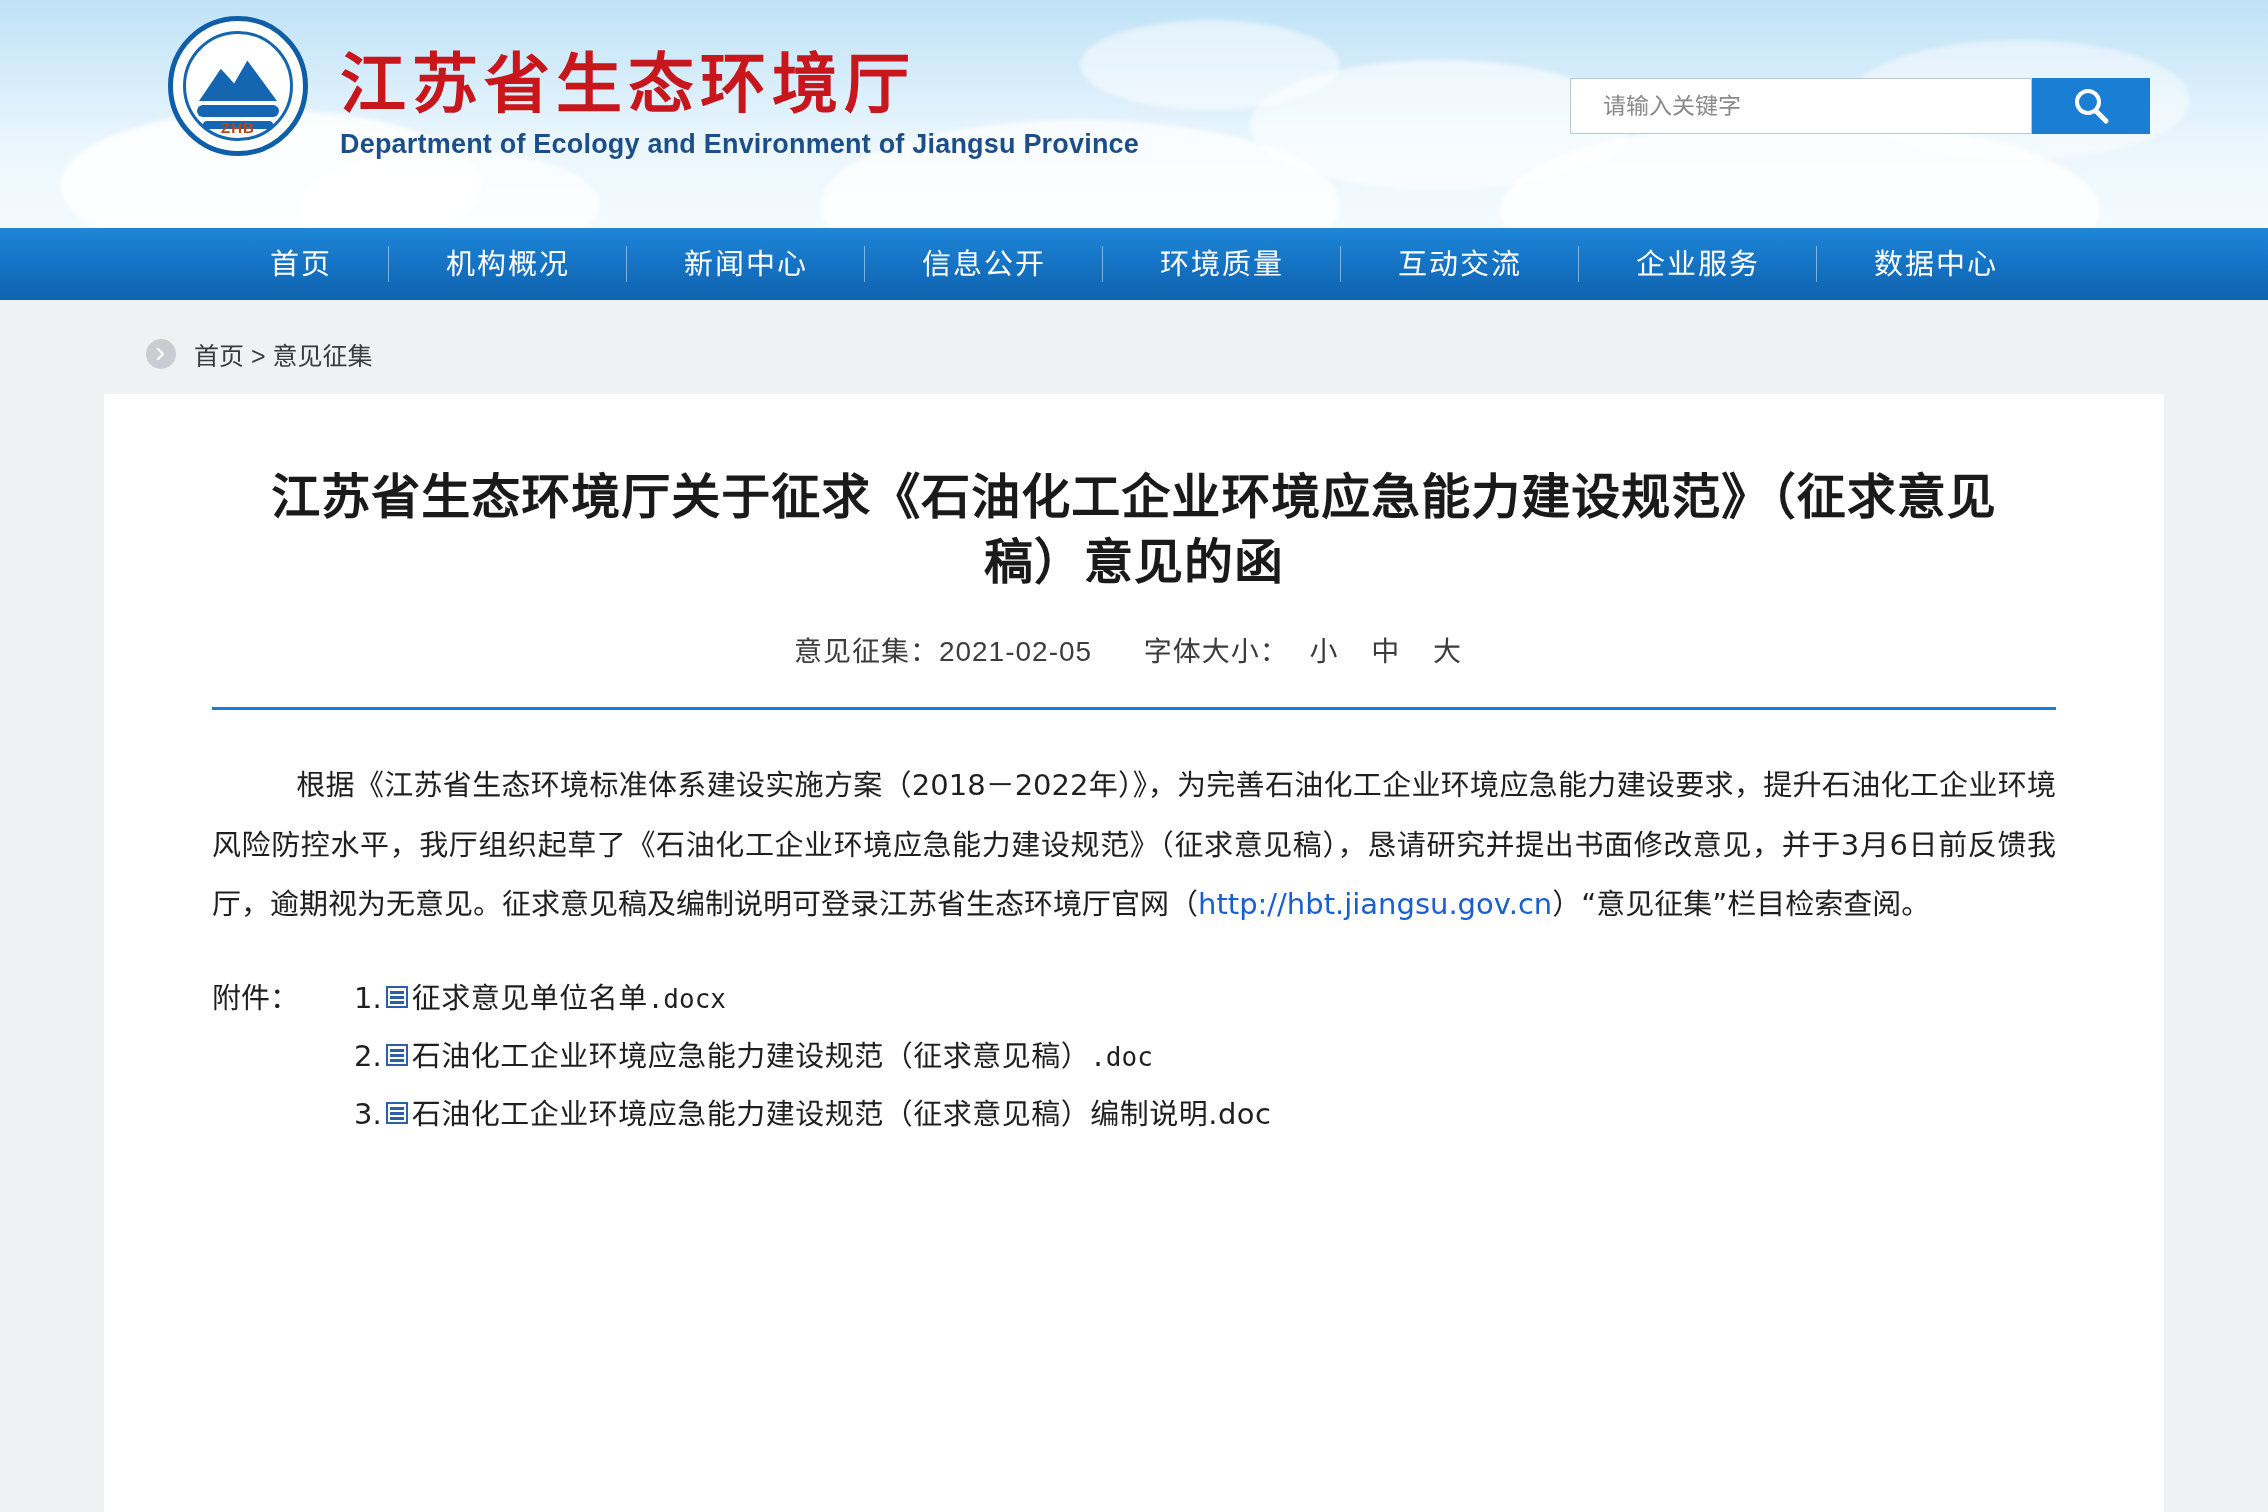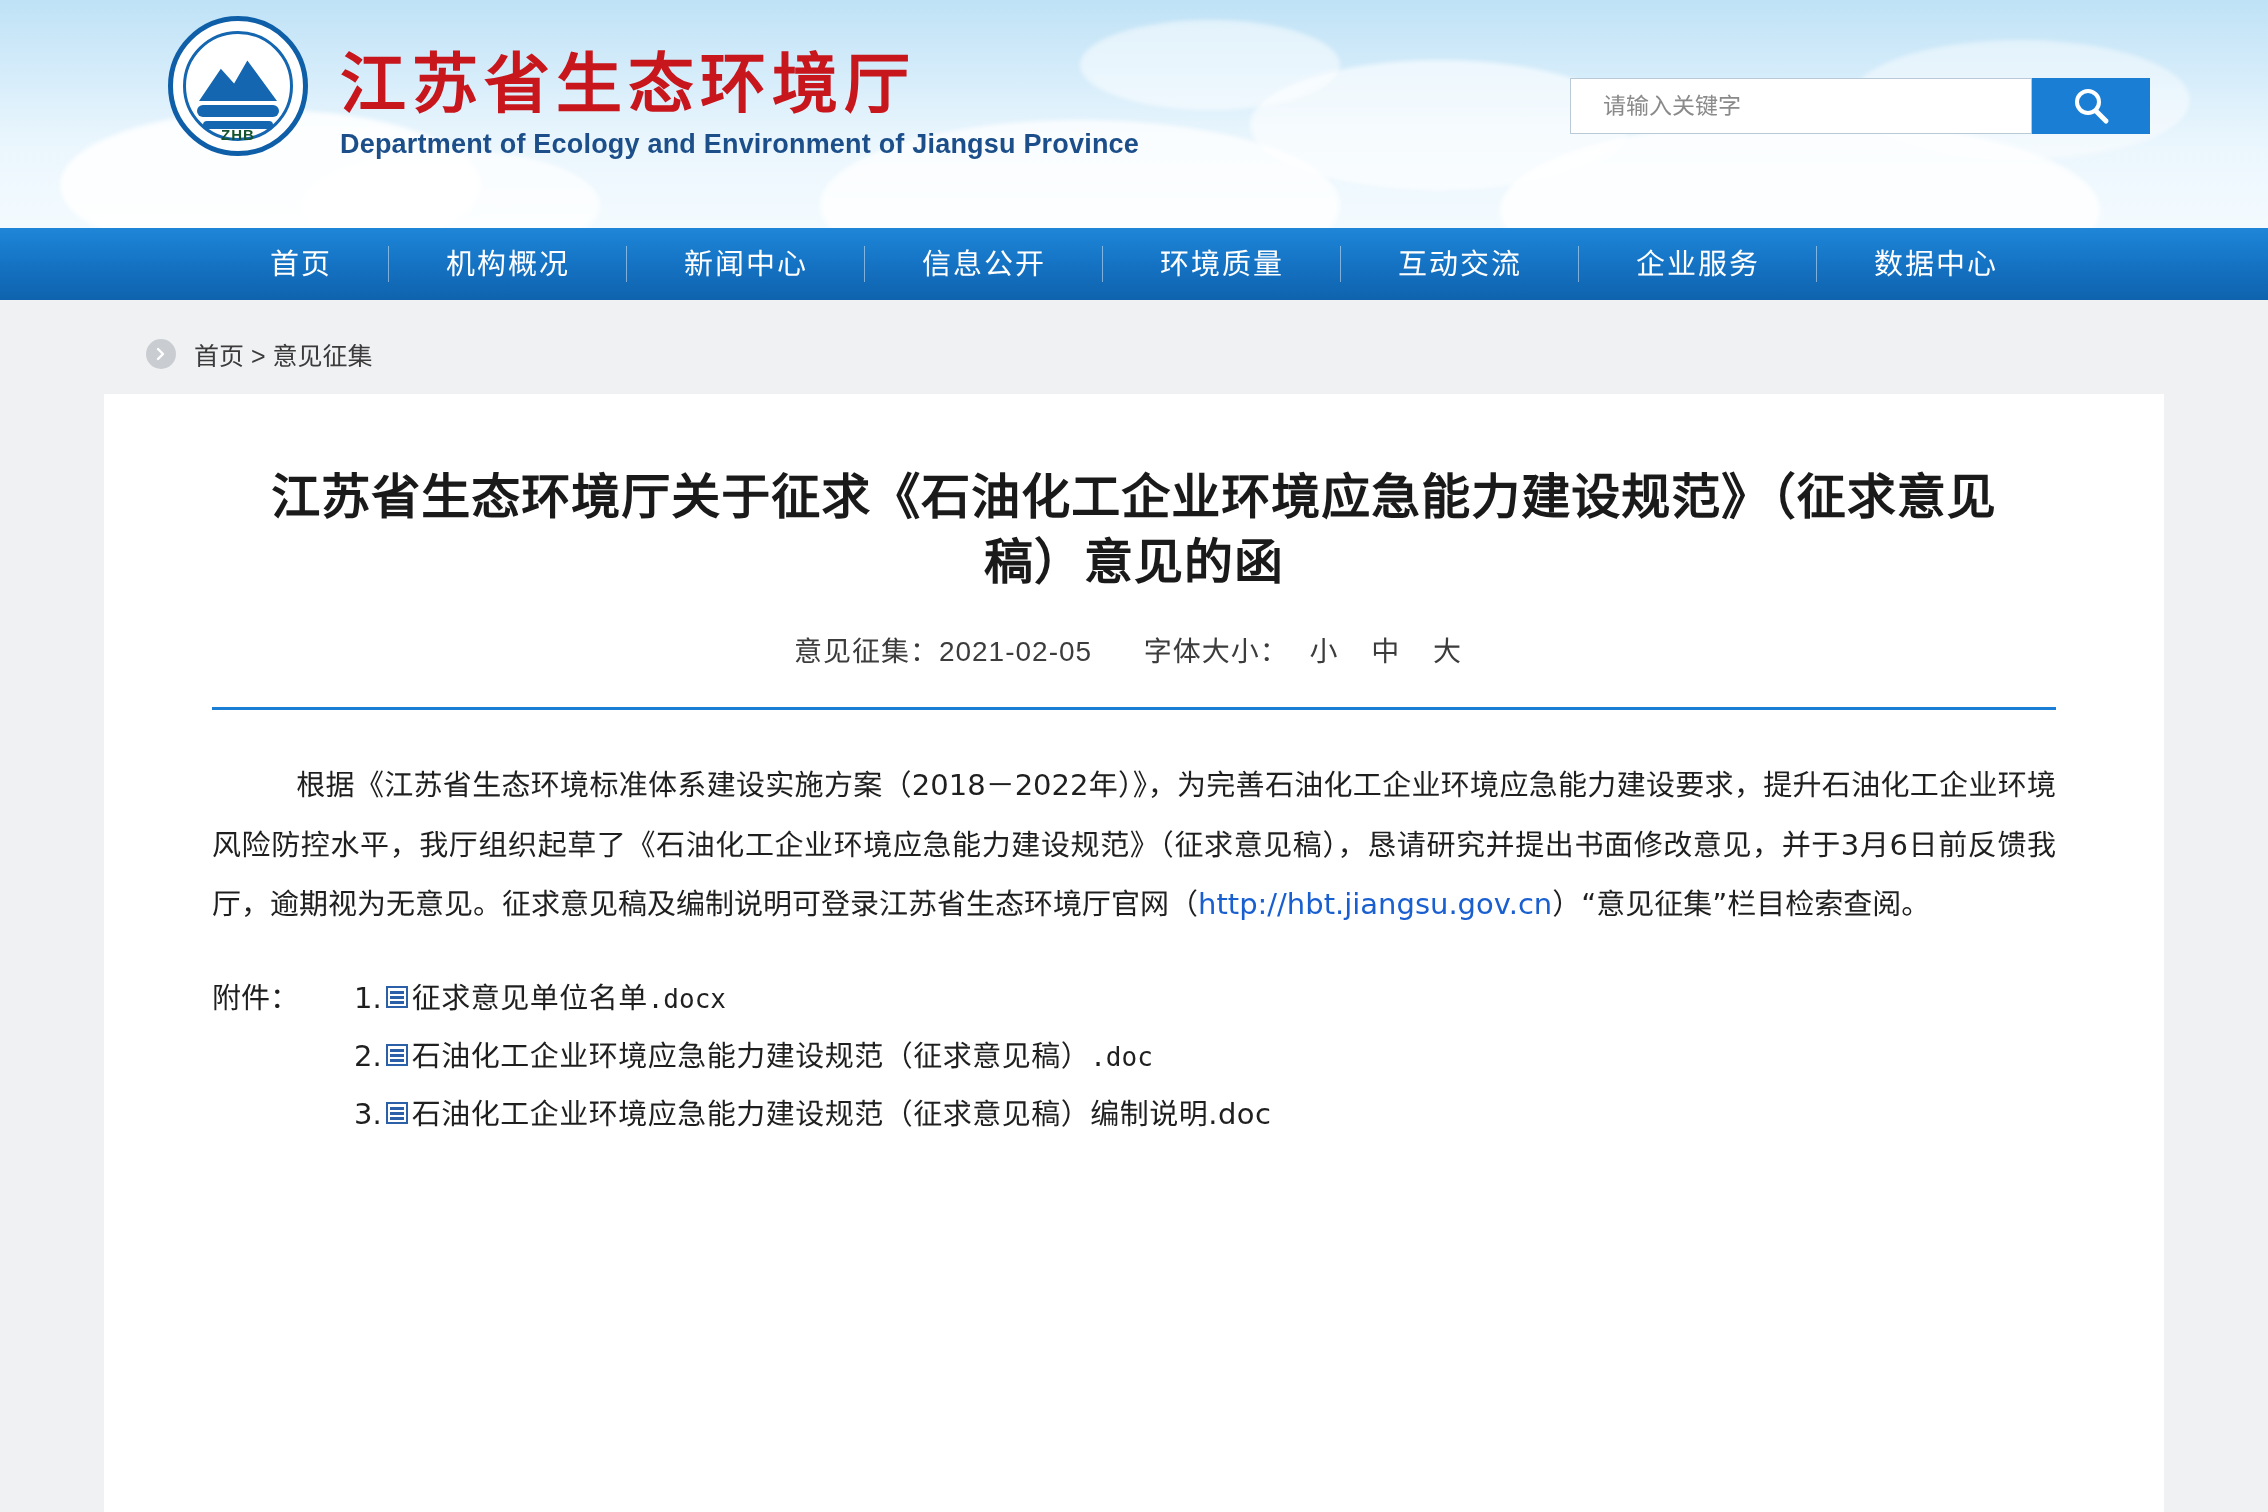--- a/index.html
+++ b/index.html
@@ -56,22 +56,22 @@
   }
   .emblem .wave {
     position: absolute; left: 24px; top: 84px; width: 82px; height: 12px;
     background: #1466b0; border-radius: 6px;
   }
   .emblem .wave2 {
     position: absolute; left: 30px; top: 100px; width: 70px; height: 8px;
     background: #1466b0; border-radius: 5px;
   }
   .emblem .zhb {
-    position: absolute; left: 0; right: 0; bottom: 8px;
-    text-align: center; font-size: 15px; color: #14532d; font-weight: bold;
+    position: absolute; left: 0; right: 0; bottom: 15px;
+    text-align: center; font-size: 15px; color: #c2410c; font-weight: bold;
     letter-spacing: 1px;
   }
   .title-block { margin-left: 32px; }
   .site-title-cn {
     font-family: "DejaVu Sans", "Liberation Sans", sans-serif;
     font-size: 66px;
     font-weight: bold;
     color: #c8161d;
     letter-spacing: 6px;
     line-height: 1.15;

